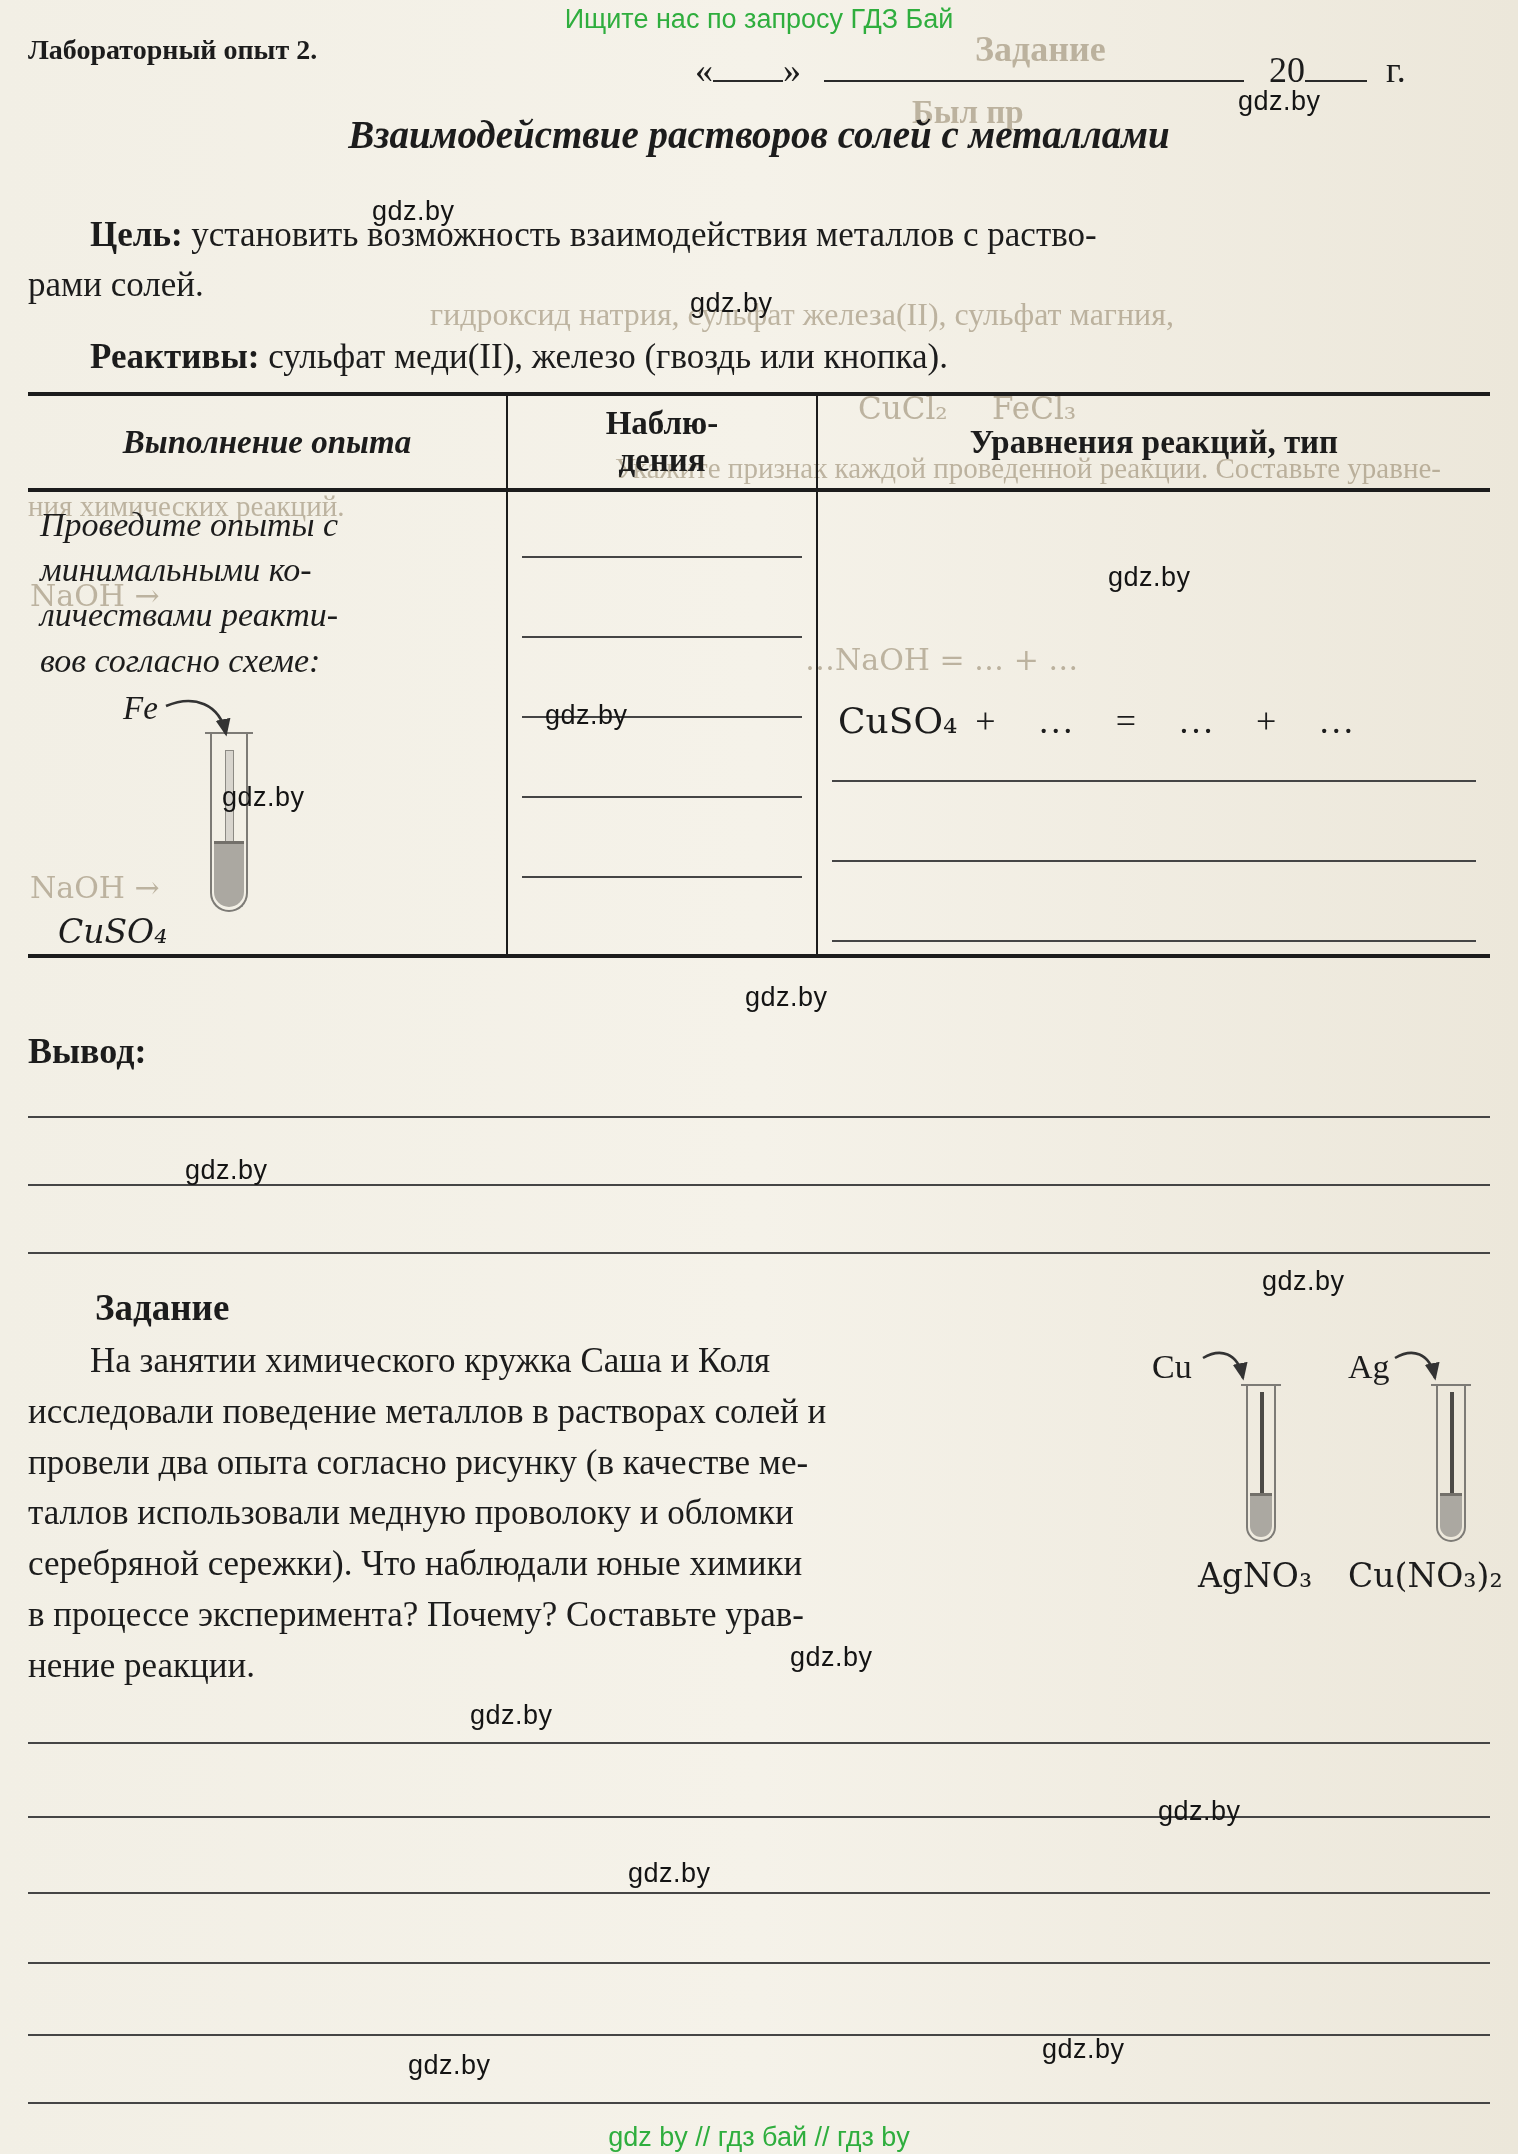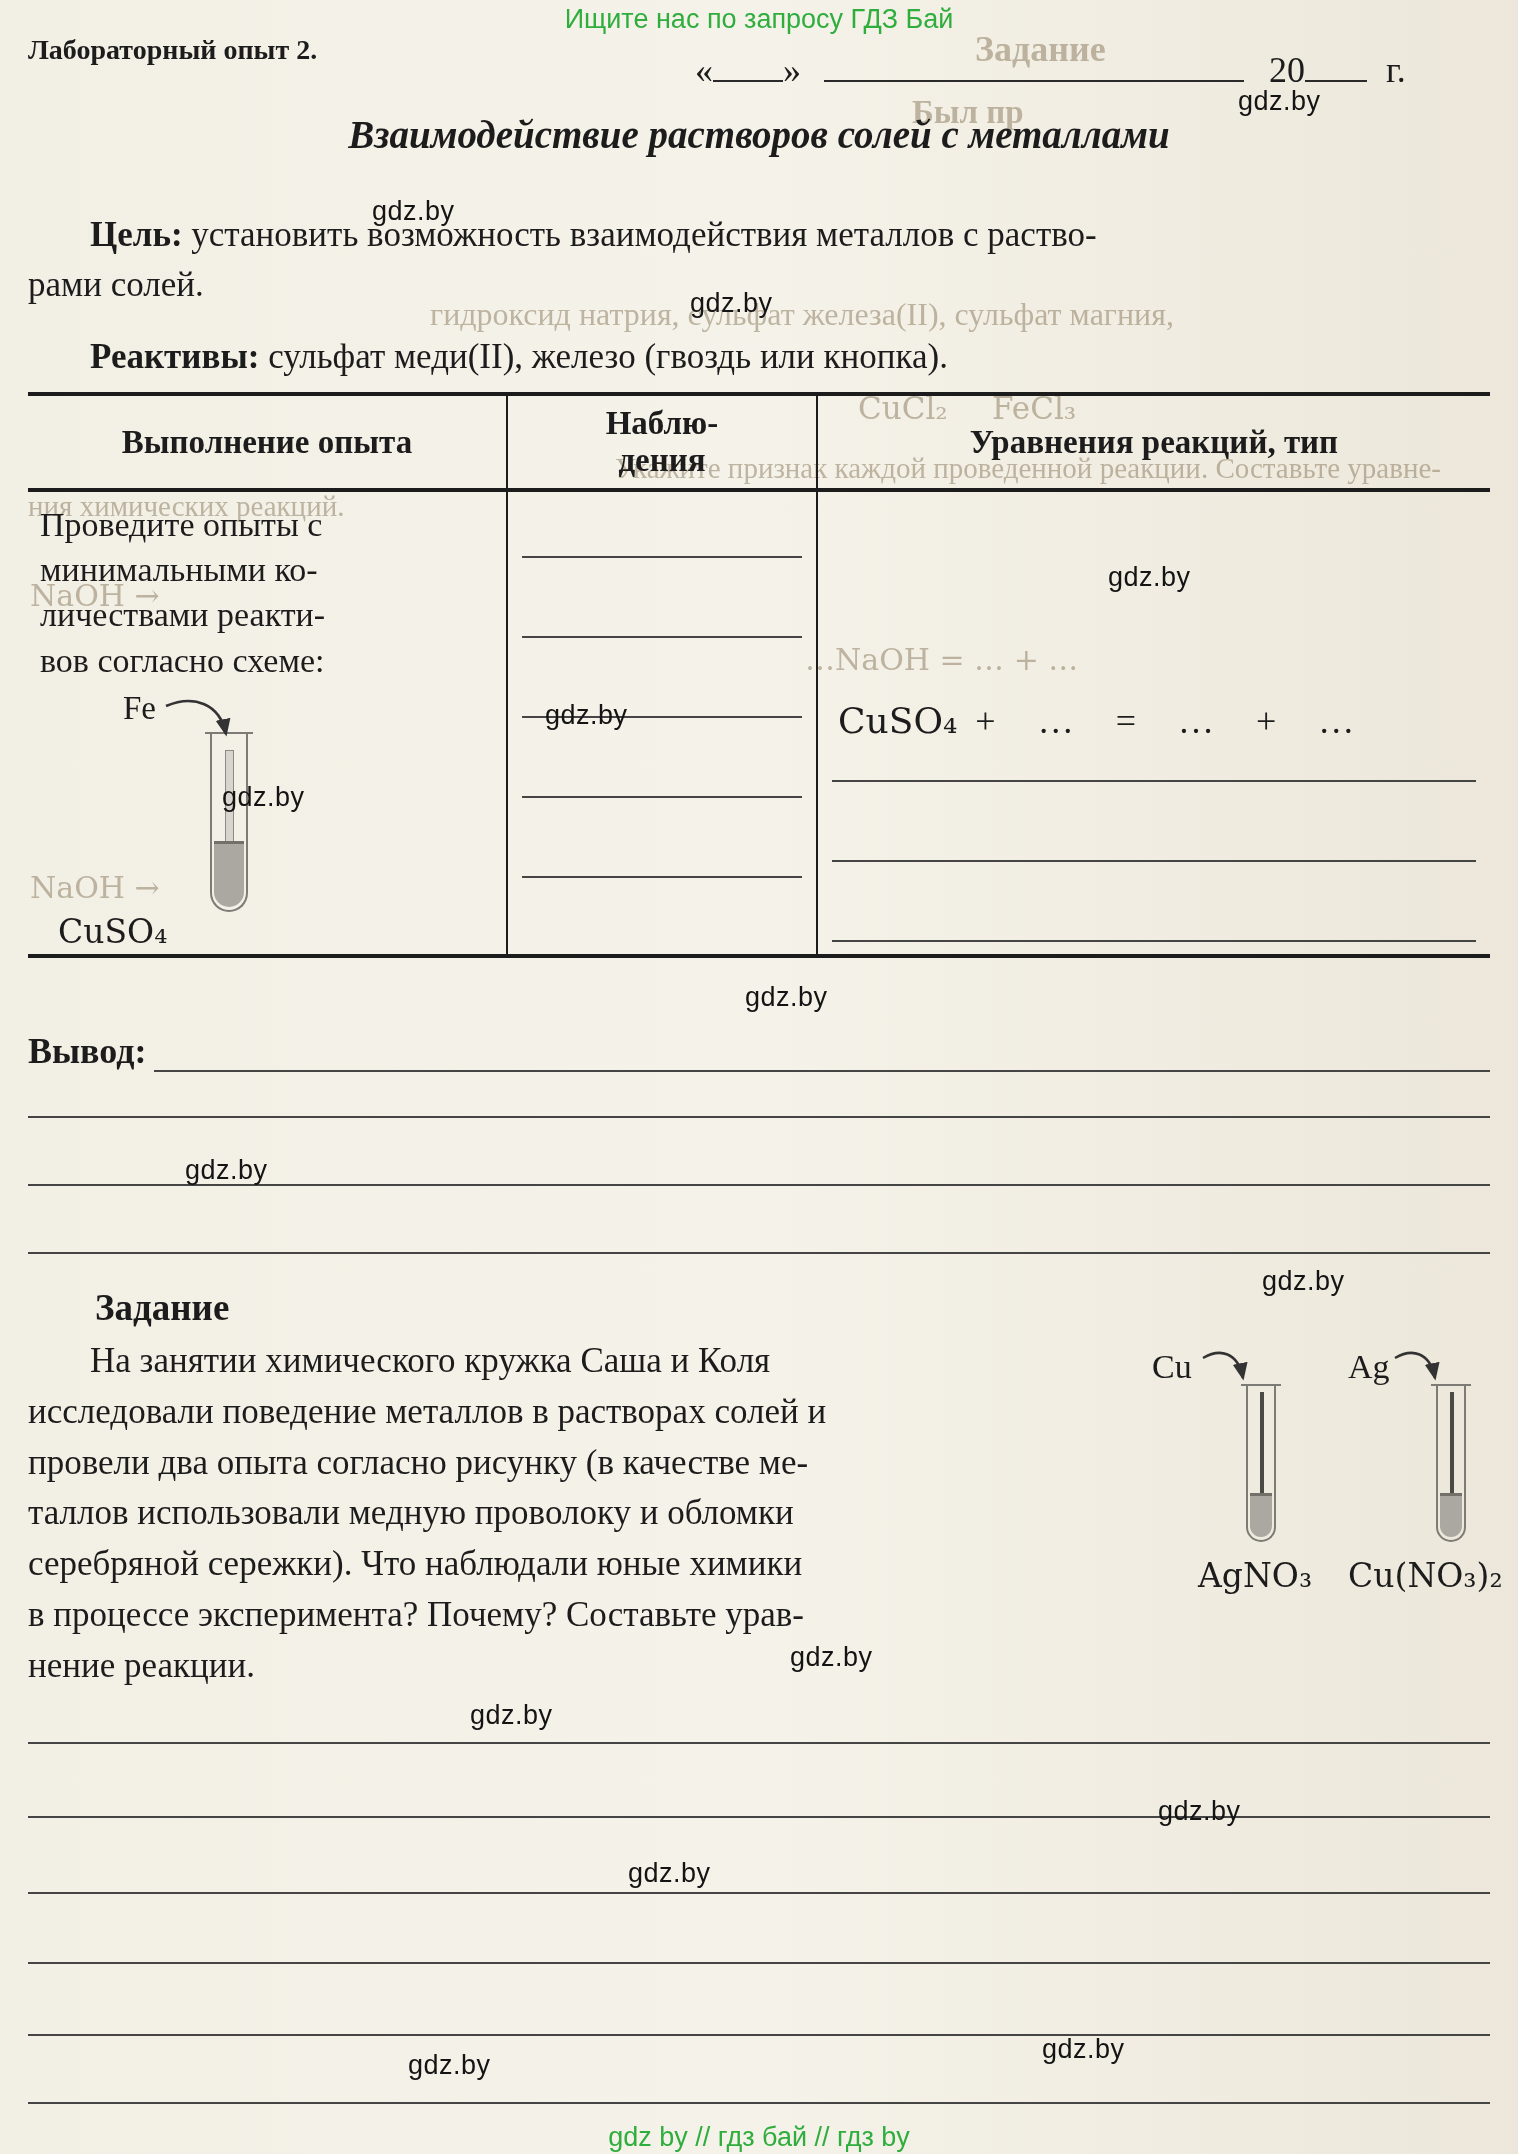--- a/index.html
+++ b/index.html
@@ -31,21 +31,21 @@
     text-align:justify; text-indent:62px; z-index:2; }
   .para b { font-weight:bold; }
   
   .lab-table { position:absolute; left:28px; top:392px; width:1462px; z-index:2;
     border-top:4px solid #1c1c1c; border-bottom:4px solid #1c1c1c; }
   .thead { display:flex; height:96px; border-bottom:4px solid #1c1c1c; }
   .th { display:flex; flex-direction:column; justify-content:center; align-items:center;
     font-weight:bold; font-size:33px; text-align:center; }
   .tbody { display:flex; height:462px; }
   .td { position:relative; }
-  .c1 { width:480px; border-right:2px solid #1c1c1c; }
+  .c1 { width:480px; border-right:2px solid #1c1c1c;font-style:italic; }
   .c2 { width:310px; border-right:2px solid #1c1c1c; }
   .c3 { width:672px; }
   .cell-text { position:absolute; left:12px; top:10px; width:450px;
     font-size:34px; line-height:1.33; text-align:left; }
   .rule { position:absolute; height:0; border-bottom:2px solid #454545; z-index:2; }
   .rule-full { left:28px; width:1462px; }
   .rule-cell { left:14px; right:14px; }
   
   .tube { position:absolute; border:2px solid #7d7b76; border-top:none;
     border-radius:0 0 19px 19px; }
@@ -55,21 +55,21 @@
     background:#aba8a1; border-top:3px solid #73706a; border-radius:0 0 15px 15px; }
   .nail { position:absolute; left:13px; top:18px; width:9px; height:122px;
     background:#d8d5ce; border:1px solid #8c8a84; }
   .wire { position:absolute; left:12px; top:8px; width:4px; height:102px; background:#4c4a46; }
   .fig-label { position:absolute; font-size:33px; z-index:2; }
   .eqn { position:absolute; left:20px; top:208px; display:flex; align-items:baseline;
     font-size:36px; }
   .eqn span { margin-right:42px; }
   .eqn .f { margin-right:18px; }
   .conclusion { position:absolute; left:28px; top:1030px; width:1462px; display:flex;
-    align-items:flex-start; z-index:2; }
+    align-items:flex-start; z-index:2;flex-direction:column; }
   .conclusion b { font-size:36px; font-weight:bold; }
   .fill-line { flex:1; margin-left:8px; border-bottom:2px solid #454545; height:42px; }
   .task-heading { position:absolute; left:95px; top:1286px; font-size:37px; font-weight:bold; z-index:2; }
   .task-text { position:absolute; left:28px; top:1336px; width:1105px; font-size:35px;
     line-height:1.45; text-indent:62px; z-index:2; }
   svg.arrow { position:absolute; z-index:3; }
 </style>
 </head>
 <body>
 

